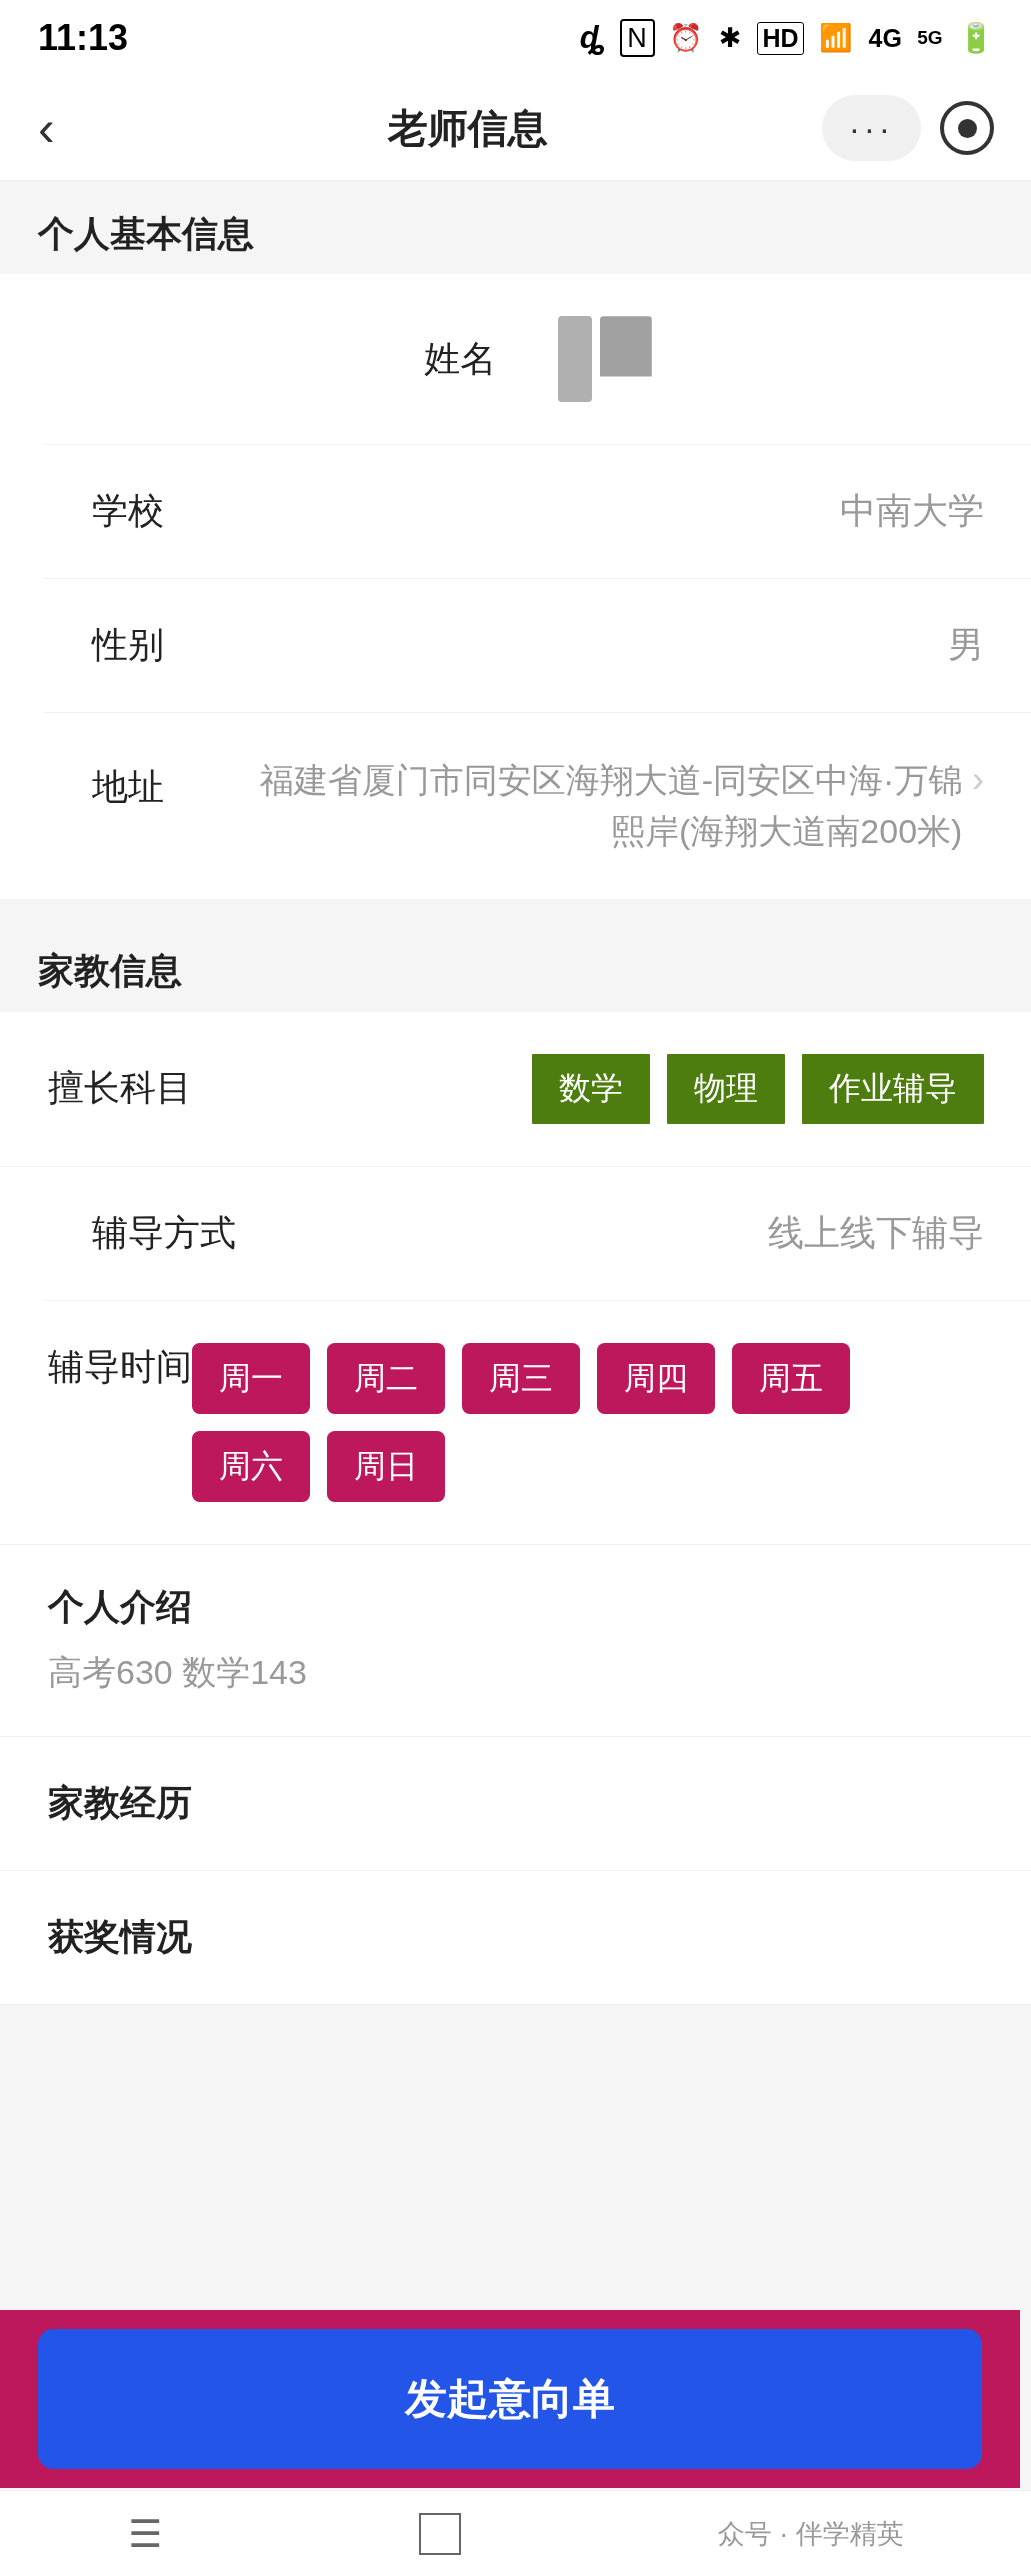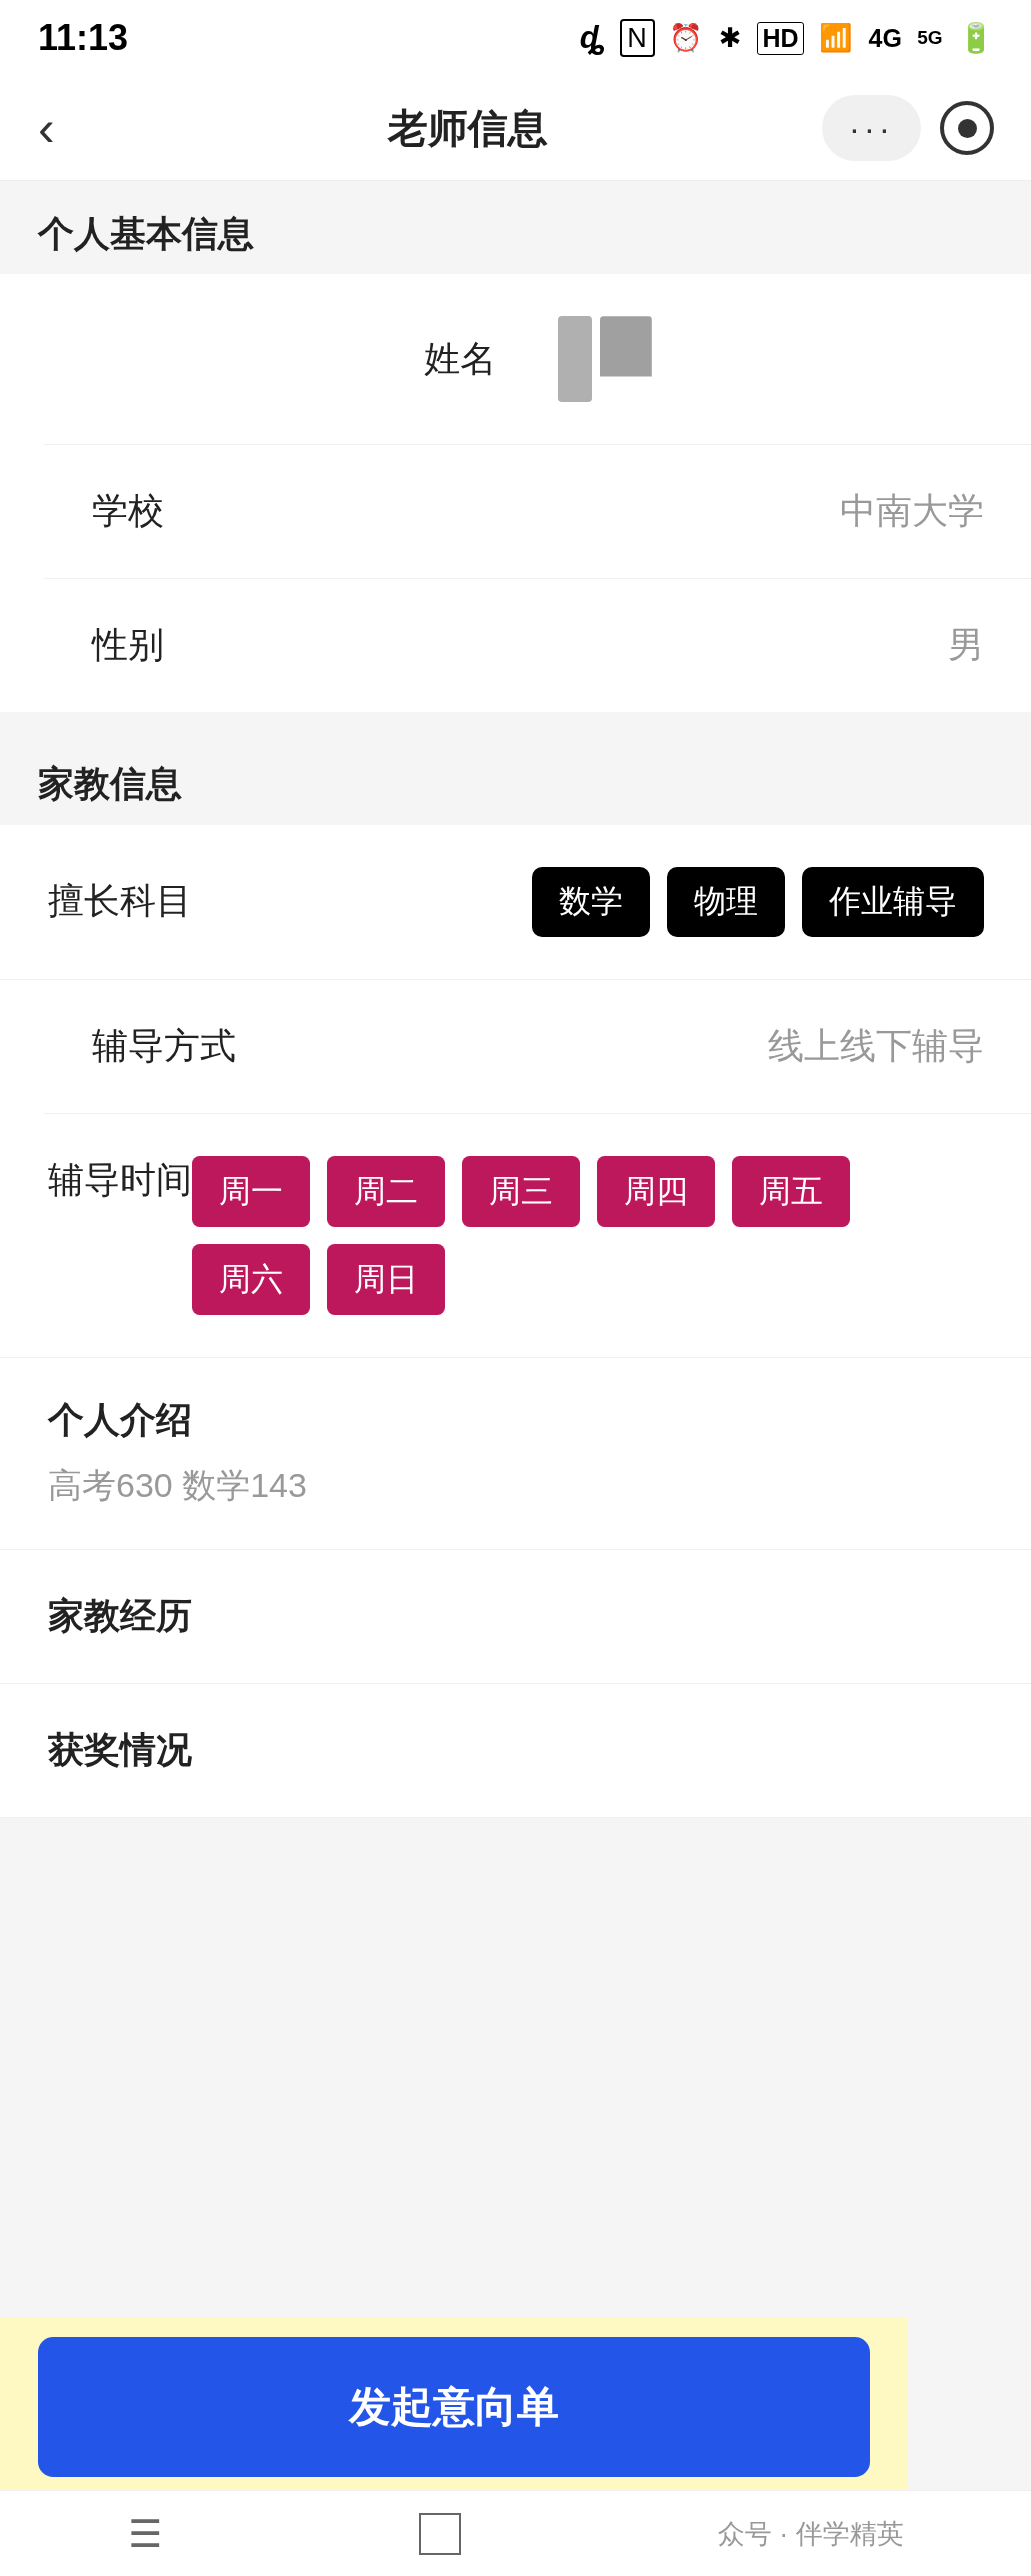--- a/index.html
+++ b/index.html
@@ -160,23 +160,23 @@
       gap: 19px;
     }
     .tags-container {
       display: flex;
       gap: 17px;
       flex-wrap: wrap;
       justify-content: flex-end;
       flex: 1;
     }
     .tag-green {
-      background: #000000;
+      background: #4d7c0f;
       color: #fff;
-      border-radius: 10px;
+      border-radius: 1px;
       padding: 13.4px 27px;
       font-size: 32px;
       font-weight: 500;
     }
     .tag-blue {
       background: #be185d;
       color: #fff;
       border-radius: 7.6px;
       padding: 13.4px 27px;
       font-size: 32px;
@@ -223,25 +223,25 @@
     }
     .simple-label {
       font-size: 36px;
       font-weight: 600;
       color: #222;
     }
 
     
     .bottom-bar {
       position: fixed;
-      bottom: 80px;
+      bottom: 88px;
       left: 0;
-      width: 908px;
+      width: 1020px;
       padding: 19px 38px;
-      background: #fef9c3;
+      background: #be185d;
     }
     .submit-btn {
       width: 100%;
       background: #2255e8;
       color: #fff;
       border: none;
       border-radius: 15.3px;
       padding: 42px;
       font-size: 42px;
       font-weight: 600;
@@ -337,20 +337,27 @@
   <div class="info-row">
     <span class="row-label">学校</span>
     <span class="row-value">中南大学</span>
   </div>
 
   <div class="info-row">
     <span class="row-label">性别</span>
     <span class="row-value">男</span>
   </div>
 
+  <div class="info-row" style="align-items: flex-start;">
+    <span class="row-label" style="margin-top:7.6px;">地址</span>
+    <div class="row-value-with-arrow">
+      <span class="address-text">福建省厦门市同安区海翔大道-同安区中海·万锦熙岸(海翔大道南200米)</span>
+      <span class="arrow-right">›</span>
+    </div>
+  </div>
 </div>
 
 <div class="section-header" style="margin-top: 19px;">家教信息</div>
 
 <div class="card">
 
   <div class="tags-row">
     <span class="row-label">擅长科目</span>
     <div class="tags-container">
       <span class="tag-green">数学</span>

